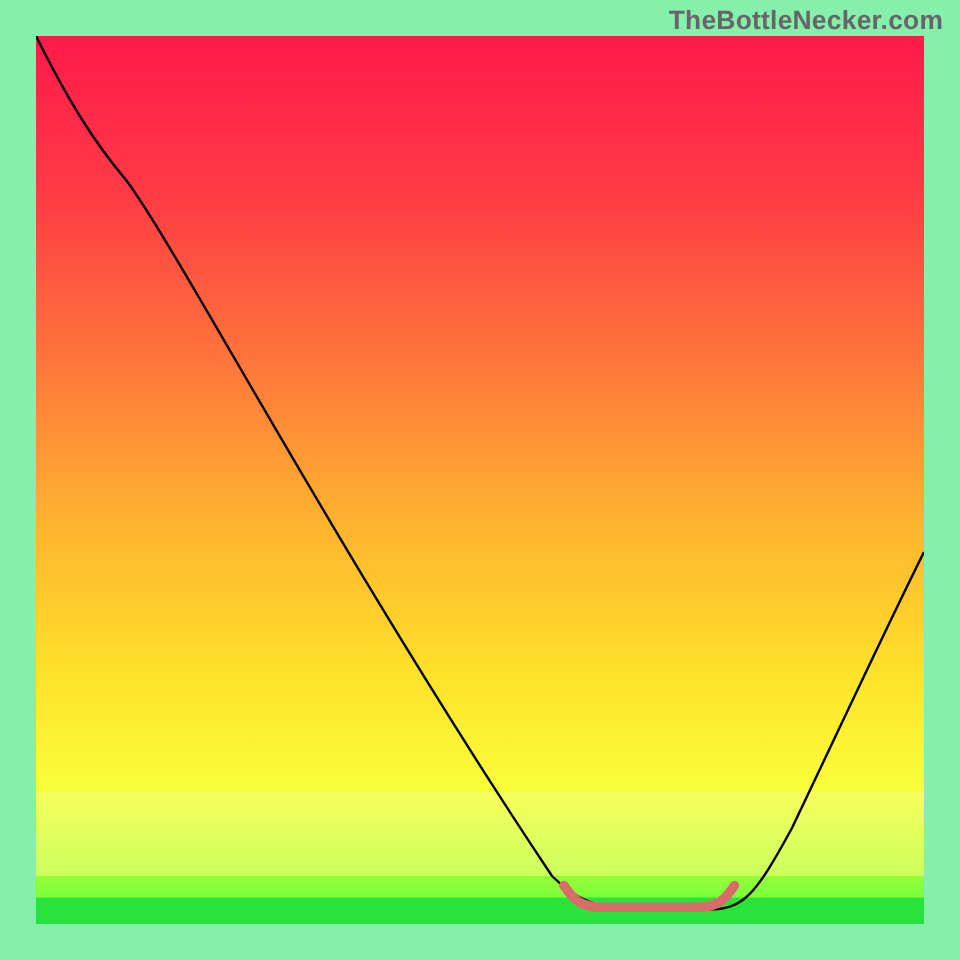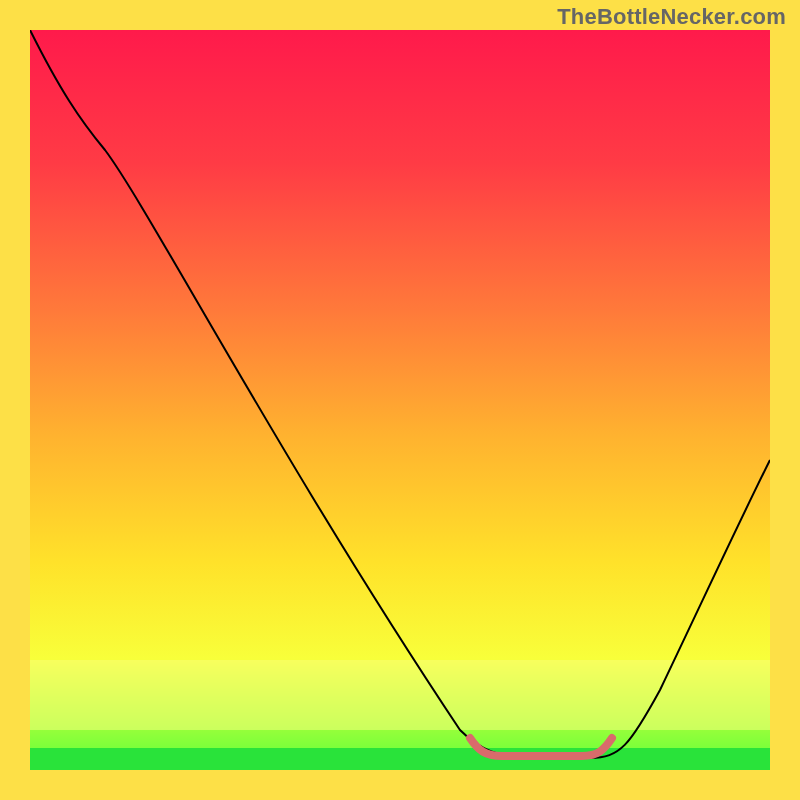--- a/index.html
+++ b/index.html
@@ -1,16 +1,16 @@
 <!DOCTYPE html>
 <html><head>
 <meta charset="utf-8">
 <style>
   html,body{margin:0;padding:0;width:800px;height:800px;background:#000;overflow:hidden;}
-  .stage{position:relative;width:800px;height:800px;background:#fde047;}
+  .stage{position:relative;width:800px;height:800px;background:#86efac;}
   .attrib{position:absolute;top:4px;right:14px;color:#666;font-family:Arial,Helvetica,sans-serif;font-size:22px;font-weight:600;letter-spacing:0.2px;z-index:5;}
   .plot{position:absolute;left:30px;top:30px;width:740px;height:740px;}
   .plot svg{position:absolute;left:0;top:0;}
   .bg-gradient rect{fill:url(#grad);}
   .curve{stroke:#000;stroke-width:2;fill:none;}
   .marker{stroke:#d96b6b;stroke-width:8;fill:none;stroke-linecap:round;}
   .green-band rect{fill:#29e33a;}
   .yellow-band rect{fill:#f7ff7a;opacity:0.55;}
 </style>
 </head>

